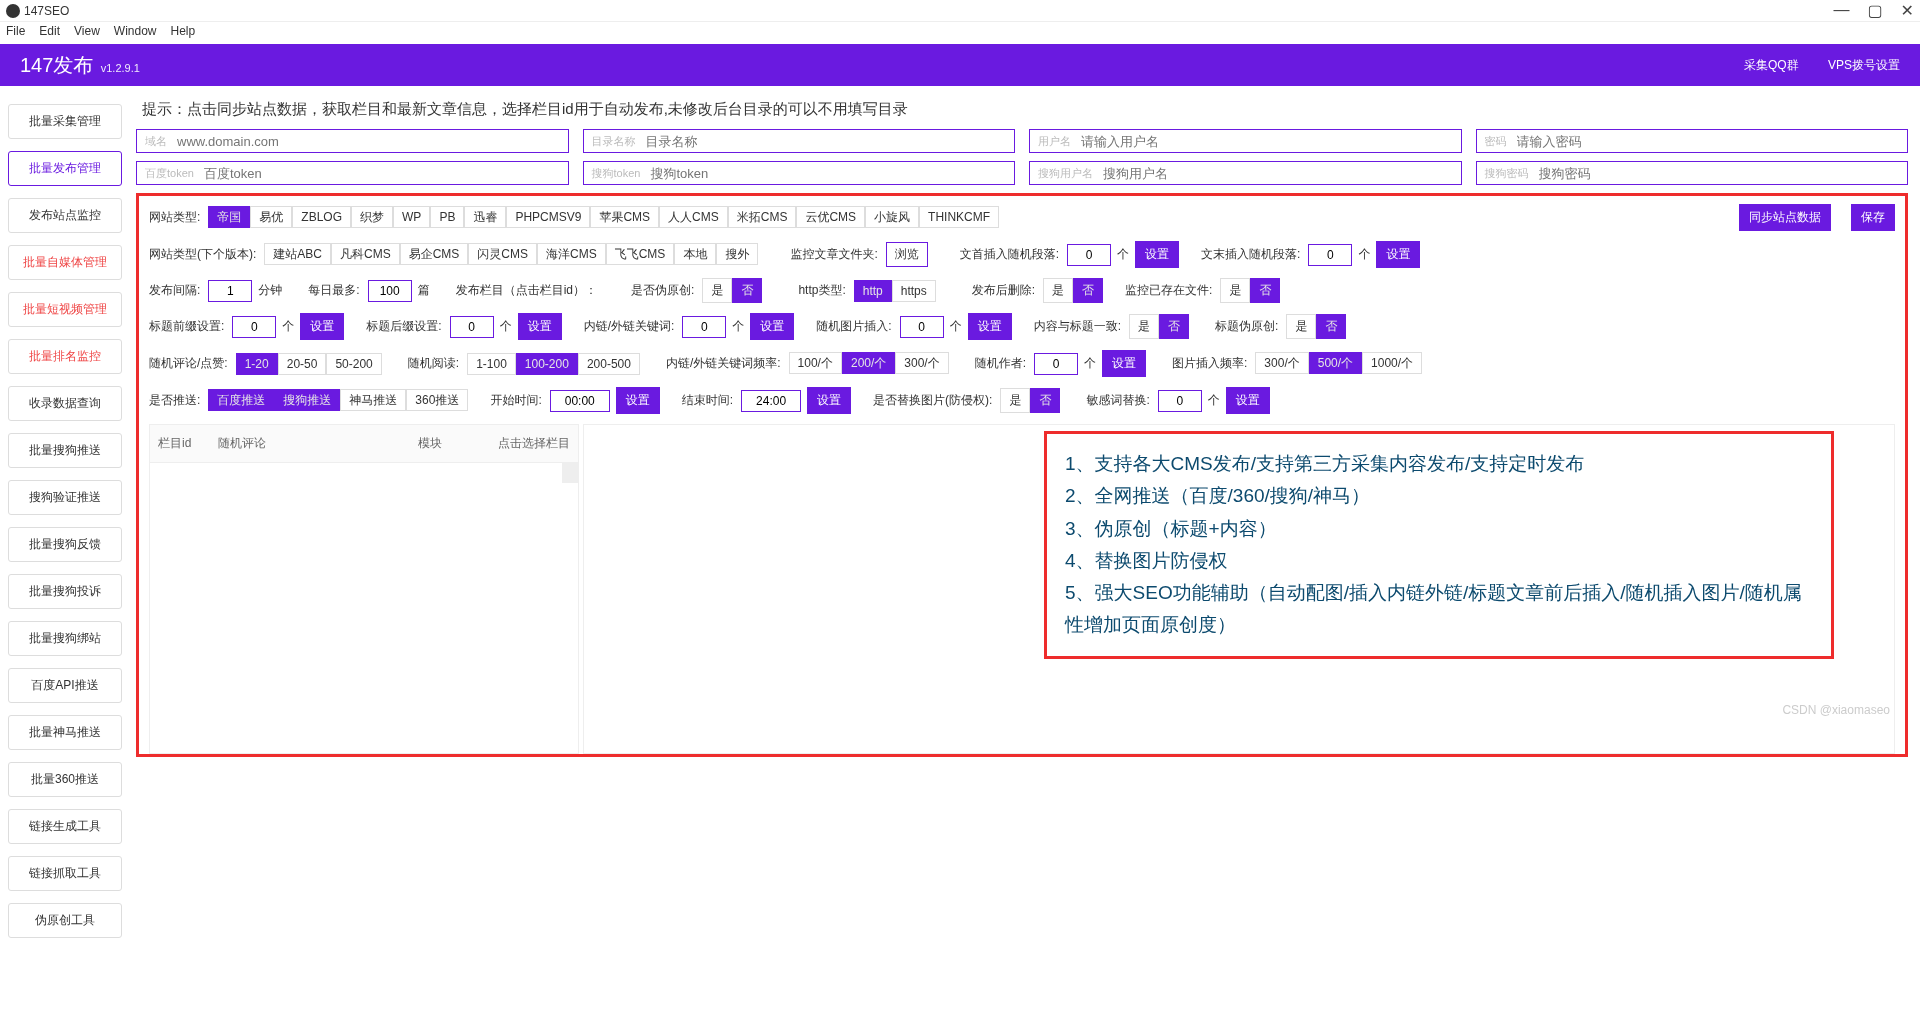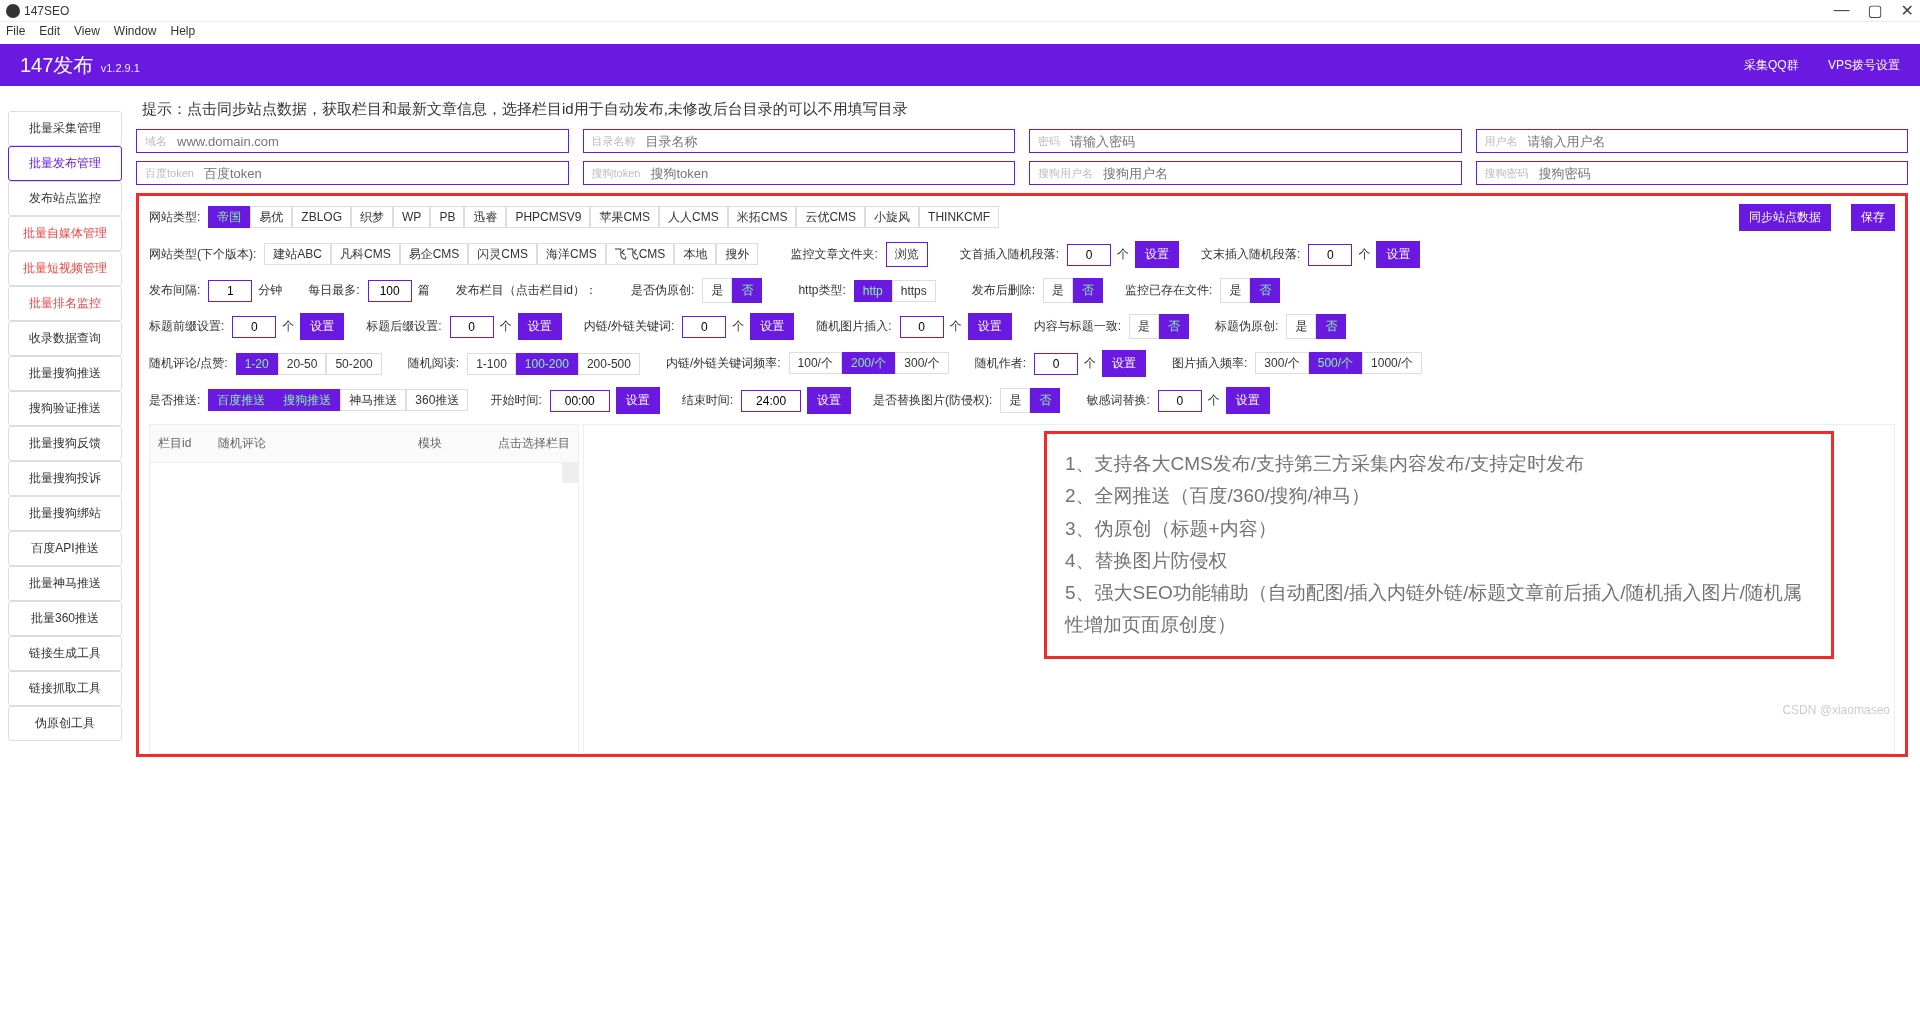--- a/index.html
+++ b/index.html
@@ -7,52 +7,52 @@
 .titlebar { height: 22px; padding: 2px 6px; display: flex; align-items: center; justify-content: space-between; border-bottom: 1px solid #eee; }
 .titlebar .left { display: flex; align-items: center; gap: 4px; }
 .titlebar .icon { width: 14px; height: 14px; border-radius: 50%; background: #333; display: inline-block; }
 .titlebar .ctrls { display: flex; gap: 18px; font-size: 16px; color: #444; }
 .menubar { height: 22px; padding: 2px 6px; display: flex; gap: 14px; font-size: 12px; color: #333; }
 .header { background: #6a1ae0; color: #fff; height: 42px; display: flex; align-items: center; justify-content: space-between; padding: 0 20px; }
 .header .title { font-size: 20px; font-weight: 500; }
 .header .ver { font-size: 11px; opacity: .9; margin-left: 4px; }
 .header .right a { color: #fff; text-decoration: none; margin-left: 26px; }
 .layout { display: flex; }
-.sidebar { width: 130px; padding: 25px 8px; display: flex; flex-direction: column; gap: 0; }
+.sidebar { width: 130px; padding: 18px 8px; display: flex; flex-direction: column; gap: 12px; }
 .side-btn { border: 1px solid #ddd; border-radius: 3px; padding: 8px 4px; text-align: center; background: #fff; cursor: pointer; font-size: 12px; color: #333; }
 .side-btn.active { border-color: #6a1ae0; color: #6a1ae0; }
 .side-btn.disabled { color: #ef4444; }
 .main { flex: 1; padding: 6px 12px 12px 6px; }
 .tip { font-size: 15px; color: #333; margin: 8px 0 10px 6px; }
 .input-row { display: flex; gap: 14px; margin-bottom: 8px; }
 .lbl-input { border: 1px solid #6a1ae0; height: 24px; display: flex; align-items: center; flex: 1; padding: 0 8px; }
 .lbl-input .lbl { color: #bbb; font-size: 11px; margin-right: 8px; white-space: nowrap; }
 .lbl-input input { border: none; outline: none; width: 100%; font-size: 13px; color: #a21caf; }
 .redbox { border: 3px solid #ee2c2c; padding: 8px 10px 0 10px; }
 .row { display: flex; align-items: center; flex-wrap: wrap; gap: 6px; margin-bottom: 10px; font-size: 12px; }
 .row .label { color: #333; margin-right: 2px; }
 .tag { border: 1px solid #ddd; padding: 3px 8px; font-size: 12px; background: #fff; cursor: pointer; white-space: nowrap; }
-.tag.sel { background: #6a1ae0; color: #86efac; border-color: #6a1ae0; }
+.tag.sel { background: #6a1ae0; color: #e5e5e5; border-color: #6a1ae0; }
 .btn-purple { background: #6a1ae0; color: #fff; border: none; padding: 5px 10px; font-size: 12px; cursor: pointer; }
 .btn-box { border: 1px solid #6a1ae0; padding: 3px 8px; font-size: 12px; background: #fff; cursor: pointer; color: #333; }
 .small-input { border: 1px solid #6a1ae0; width: 44px; height: 22px; text-align: center; font-size: 12px; outline: none; }
 .small-input.w60 { width: 60px; }
 .pair { display: inline-flex; }
 .pair .tag { border-radius: 0; }
 .top-btns { display: flex; gap: 20px; margin-left: auto; }
 .tables { display: flex; gap: 4px; margin-top: 6px; }
 .table { border: 1px solid #eee; }
 .table.left { width: 430px; }
 .table.right { flex: 1; }
 .thead { display: flex; background: #fafafa; border-bottom: 1px solid #eee; height: 38px; align-items: center; font-size: 12px; color: #666; }
 .th { padding: 4px 8px; }
 .tbody { height: 290px; background: #fff; position: relative; }
 .scroll-stub { position: absolute; right: 0; top: 0; width: 16px; height: 20px; background: #eee; }
 .overlay-box { position: absolute; right: 60px; top: 6px; width: 790px; height: 228px; border: 3px solid #ee2c2c; padding: 14px 18px; background: #fff; }
-.overlay-box .line { color: #737373; font-size: 19px; line-height: 1.7; }
+.overlay-box .line { color: #0c4a6e; font-size: 19px; line-height: 1.7; }
 .watermark { position: absolute; right: 4px; bottom: -2px; color: #ccc; font-size: 12px; }
 </style>
 </head>
 <body>
 
 <div class="titlebar">
   <div class="left">
     <span class="icon"></span>
     <span>147SEO</span>
   </div>
@@ -110,26 +110,26 @@
     <div class="input-row">
       <div class="lbl-input">
           <span class="lbl">域名</span>
           <input placeholder="www.domain.com" style="">
         </div>
       <div class="lbl-input">
           <span class="lbl">目录名称</span>
           <input placeholder="目录名称" style="">
         </div>
       <div class="lbl-input">
+          <span class="lbl">用户名</span>
+          <input placeholder="请输入用户名" style="">
+        </div>
+      <div class="lbl-input">
           <span class="lbl">密码</span>
           <input placeholder="请输入密码" style="">
-        </div>
-      <div class="lbl-input">
-          <span class="lbl">用户名</span>
-          <input placeholder="请输入用户名" style="">
         </div>
     </div>
     <div class="input-row">
       <div class="lbl-input">
           <span class="lbl">百度token</span>
           <input placeholder="百度token" style="">
         </div>
       <div class="lbl-input">
           <span class="lbl">搜狗token</span>
           <input placeholder="搜狗token" style="">

